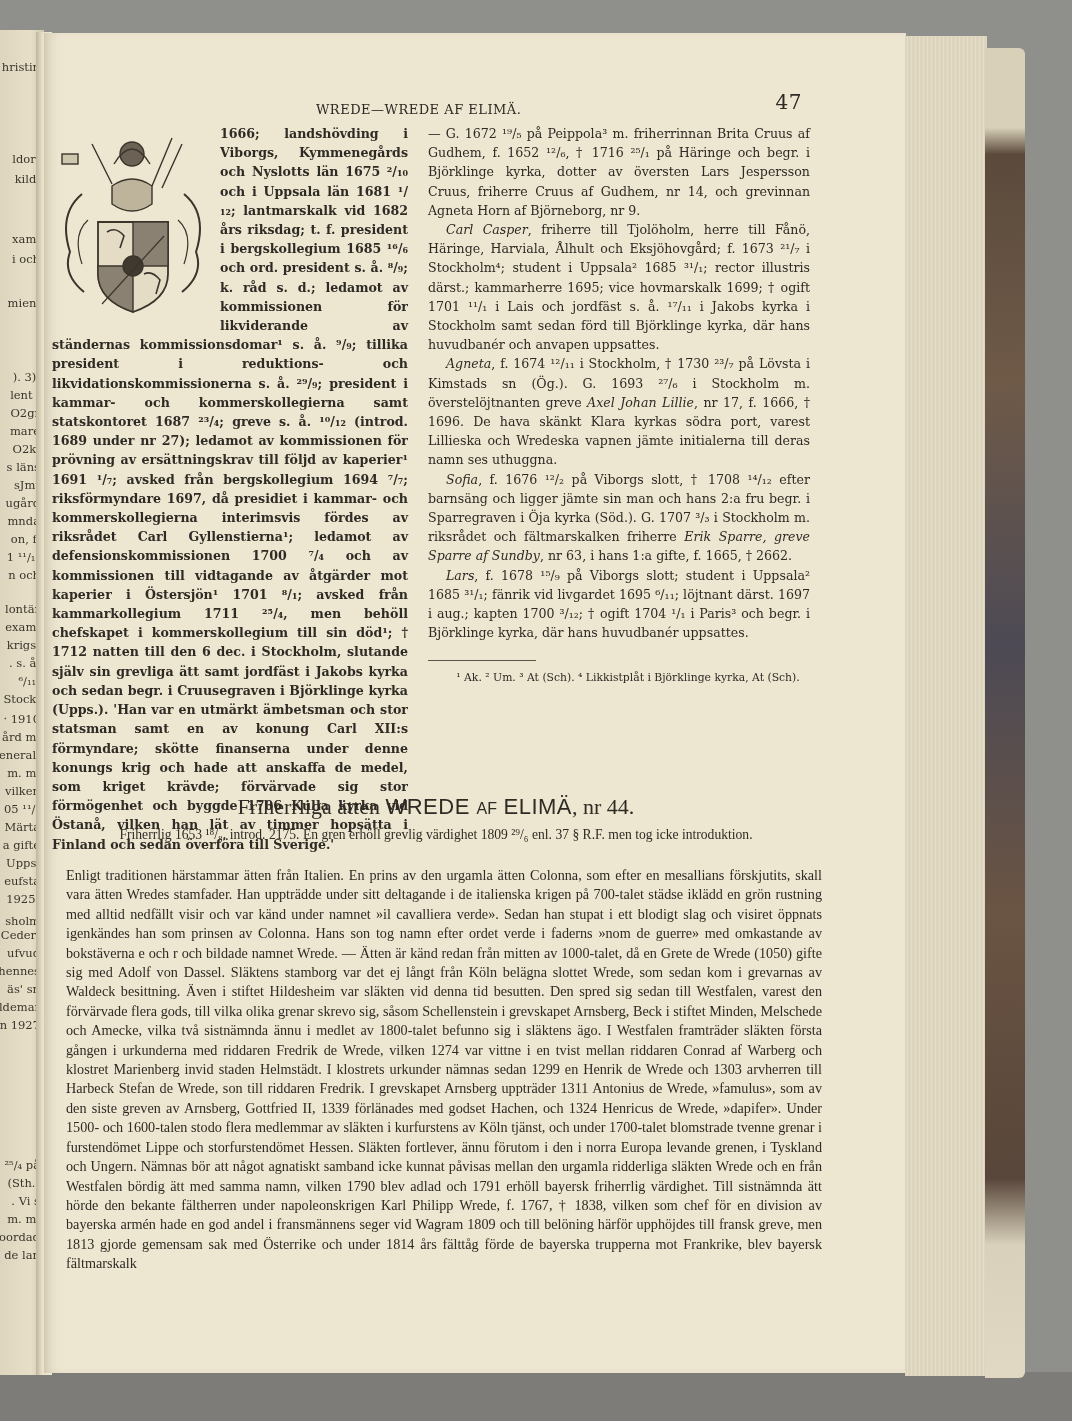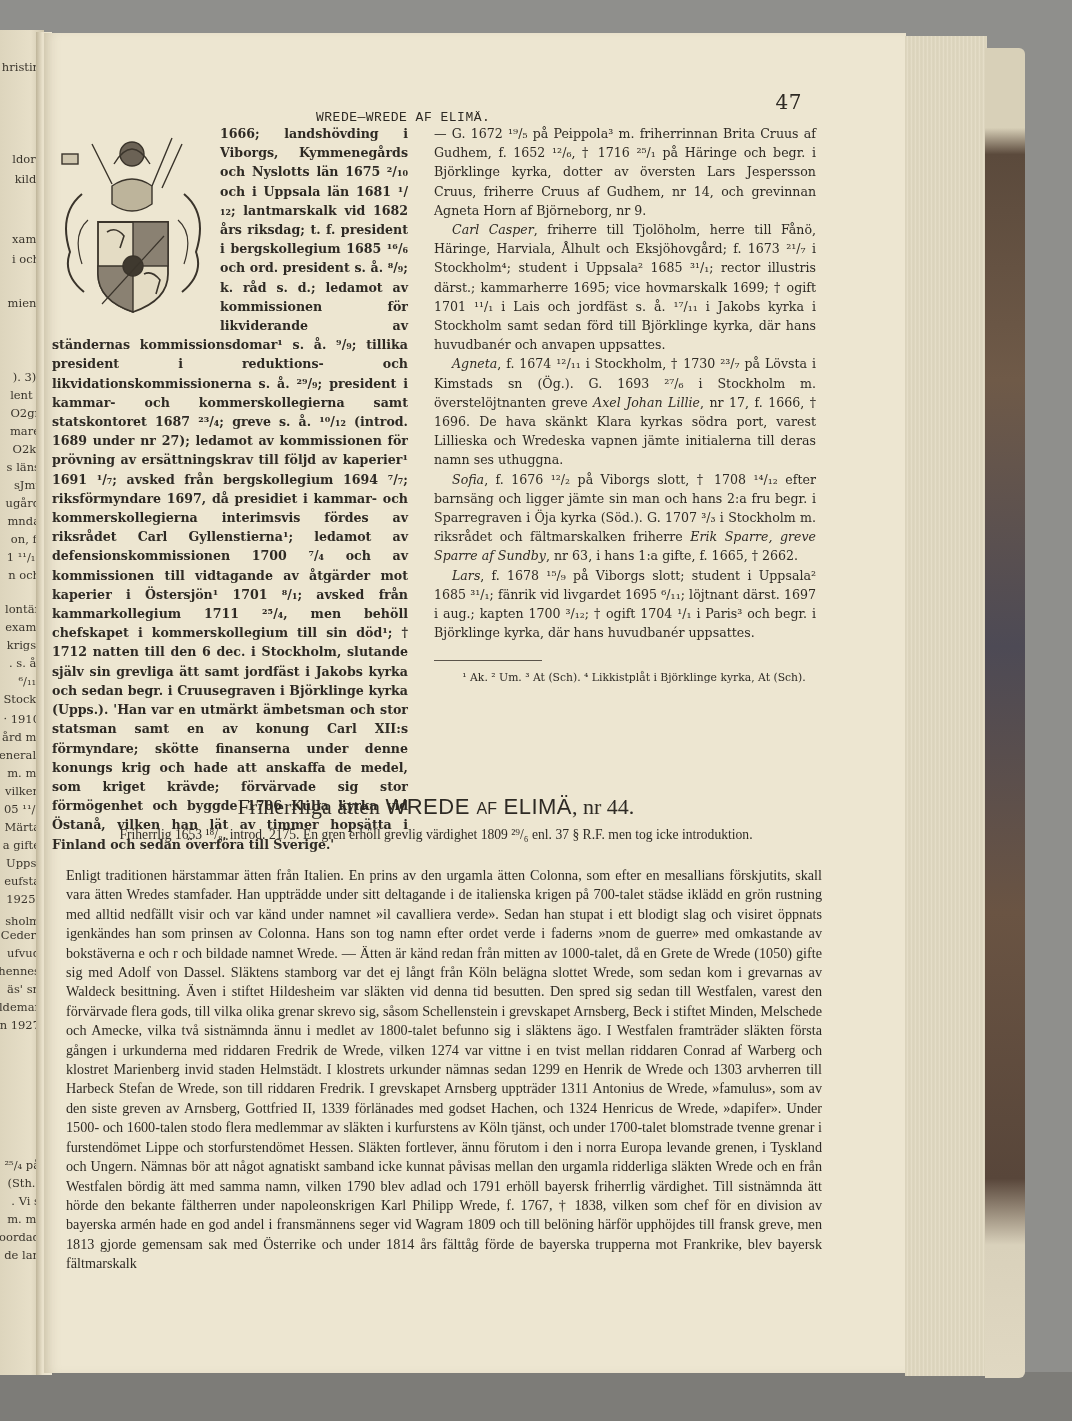--- a/index.html
+++ b/index.html
@@ -38,28 +38,28 @@
   }
   .cover-edge {
     position:absolute; left:985px; top:48px; width:40px; height:1330px;
     background:linear-gradient(180deg,#d8d0b8 0%,#d8d0b8 6%,#5b4a3c 8%,#6f5a48 25%,#4d4a55 45%,#6a5443 65%,#58463a 85%,#d9d1bb 90%,#e0d8c2 100%);
     border-radius:0 6px 6px 0;
   }
   .header {
     position:absolute; top:90px; left:270px; width:548px; height:24px;
     font-size:13px; letter-spacing:0.5px;
   }
-  .header .running { position:absolute; left:46px; top:20px;font-family:Liberation Mono, monospace; }
+  .header .running { position:absolute; left:46px; top:12px; }
   .header .pagenum { position:absolute; right:16px; top:0; font-size:20px; }
 
   .col { position:absolute; font-size:12.6px; line-height:19.2px; text-align:justify; }
   .col p { margin:0; }
   .col .indent { text-indent:18px; }
   .col-left { left:52px; top:124px; width:356px;font-weight:bold; }
-  .col-right { left:428px; top:124px; width:382px;margin-left:6px; }
+  .col-right { left:428px; top:124px; width:382px; }
   .arms {
     float:left; width:162px; height:190px; margin:0 6px 4px 0; position:relative;
   }
   .arms svg { width:162px; height:190px; }
   i { }
   .spaced { letter-spacing:4px; }
   .rule { width:108px; border-top:1px solid #5a544a; margin:18px 0 10px 0; }
   .footnotes { font-size:10.8px; line-height:13px; text-align:center; }
 
   .section-title {

